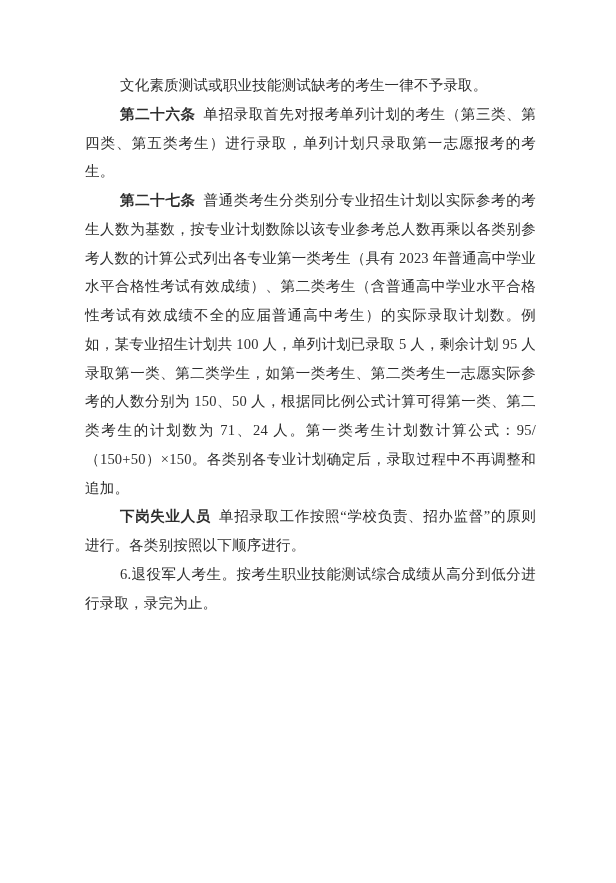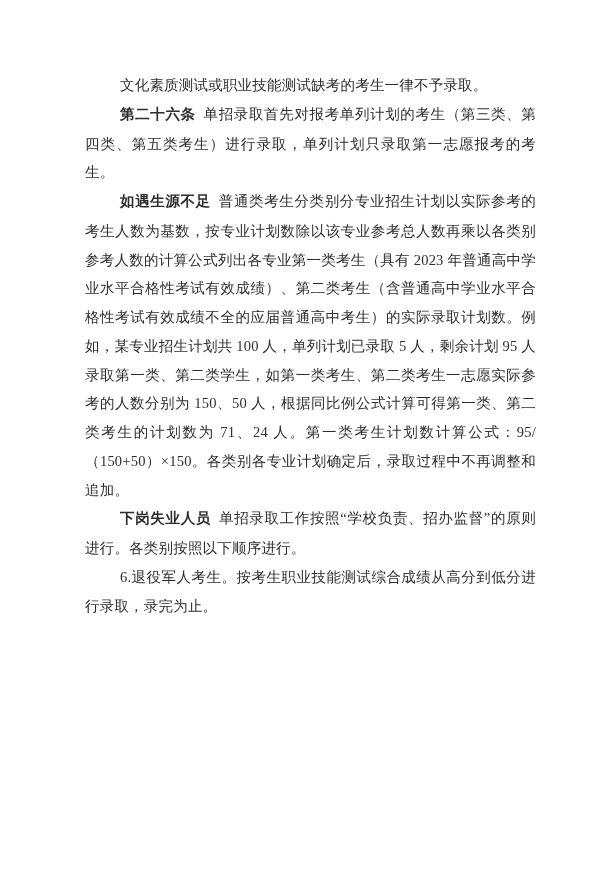--- a/index.html
+++ b/index.html
@@ -30,38 +30,37 @@
   .content p {
     margin: 0;
     padding: 0;
     text-indent: 35px;
   }
   .content b.term {
     font-weight: bold;
   }
   .content b.term:not(:empty) {
     margin-right: 0.55em;
-    font-family: Liberation Mono, monospace;
   }
   .page-footer {
     position: absolute;
     left: 0;
     top: 812px;
     width: 616px;
     text-align: center;
     font-size: 15px;
     line-height: 24px;
     color: #2e2e2e;
   }
 </style>
 </head>
 <body>
 
 <div class="page">
   <div class="content">
     <p><span>文化素质测试或职业技能测试缺考的考生一律不予录取。</span></p>
     <p><b class="term">第二十六条</b><span>单招录取首先对报考单列计划的考生（第三类、第四类、第五类考生）进行录取，单列计划只录取第一志愿报考的考生。</span></p>
-    <p><b class="term">如遇生源不足</b><span>普通类考生分类别分专业招生计划以实际参考的考生人数为基数，按专业计划数除以该专业参考总人数再乘以各类别参考人数的计算公式列出各专业第一类考生（具有 2023 年普通高中学业水平合格性考试有效成绩）、第二类考生（含普通高中学业水平合格性考试有效成绩不全的应届普通高中考生）的实际录取计划数。例如，某专业招生计划共 100 人，单列计划已录取 5 人，剩余计划 95 人录取第一类、第二类学生，如第一类考生、第二类考生一志愿实际参考的人数分别为 150、50 人，根据同比例公式计算可得第一类、第二类考生的计划数为 71、24 人。第一类考生计划数计算公式：95/（150+50）×150。各类别各专业计划确定后，录取过程中不再调整和追加。</span></p>
+    <p><b class="term">第二十七条</b><span>普通类考生分类别分专业招生计划以实际参考的考生人数为基数，按专业计划数除以该专业参考总人数再乘以各类别参考人数的计算公式列出各专业第一类考生（具有 2023 年普通高中学业水平合格性考试有效成绩）、第二类考生（含普通高中学业水平合格性考试有效成绩不全的应届普通高中考生）的实际录取计划数。例如，某专业招生计划共 100 人，单列计划已录取 5 人，剩余计划 95 人录取第一类、第二类学生，如第一类考生、第二类考生一志愿实际参考的人数分别为 150、50 人，根据同比例公式计算可得第一类、第二类考生的计划数为 71、24 人。第一类考生计划数计算公式：95/（150+50）×150。各类别各专业计划确定后，录取过程中不再调整和追加。</span></p>
     <p><b class="term">下岗失业人员</b><span>单招录取工作按照“学校负责、招办监督”的原则进行。各类别按照以下顺序进行。</span></p>
     <p><span>6.退役军人考生。按考生职业技能测试综合成绩从高分到低分进行录取，录完为止。</span></p>
   </div>
   <div class="page-footer">9</div>
 </div>
 
 </body></html>

